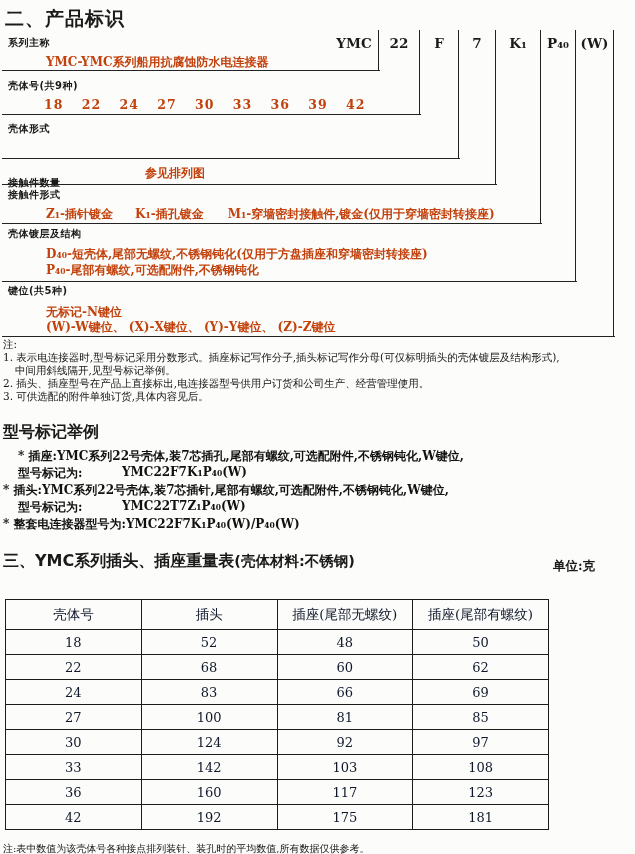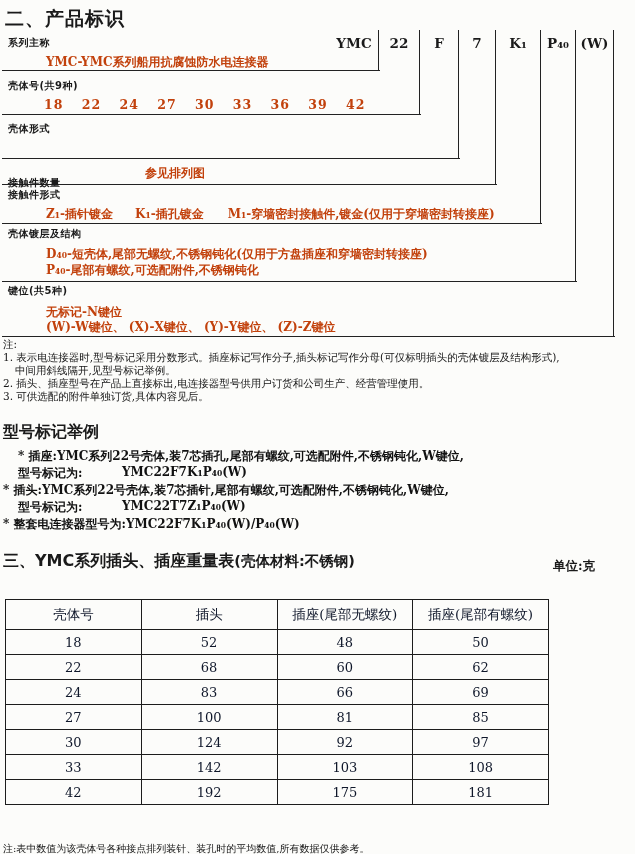--- a/index.html
+++ b/index.html
@@ -144,20 +144,26 @@
           <td>92</td>
           <td>97</td>
         </tr>
       <tr>
           <td>33</td>
           <td>142</td>
           <td>103</td>
           <td>108</td>
         </tr>
       <tr>
+          <td>36</td>
+          <td>160</td>
+          <td>117</td>
+          <td>123</td>
+        </tr>
+      <tr>
           <td>42</td>
           <td>192</td>
           <td>175</td>
           <td>181</td>
         </tr>
     </tbody>
   </table>
 
   <div class="abs note-txt" style="left:3px; top:842px; font-size:10px;">注:表中数值为该壳体号各种接点排列装针、装孔时的平均数值,所有数据仅供参考。</div>
 

